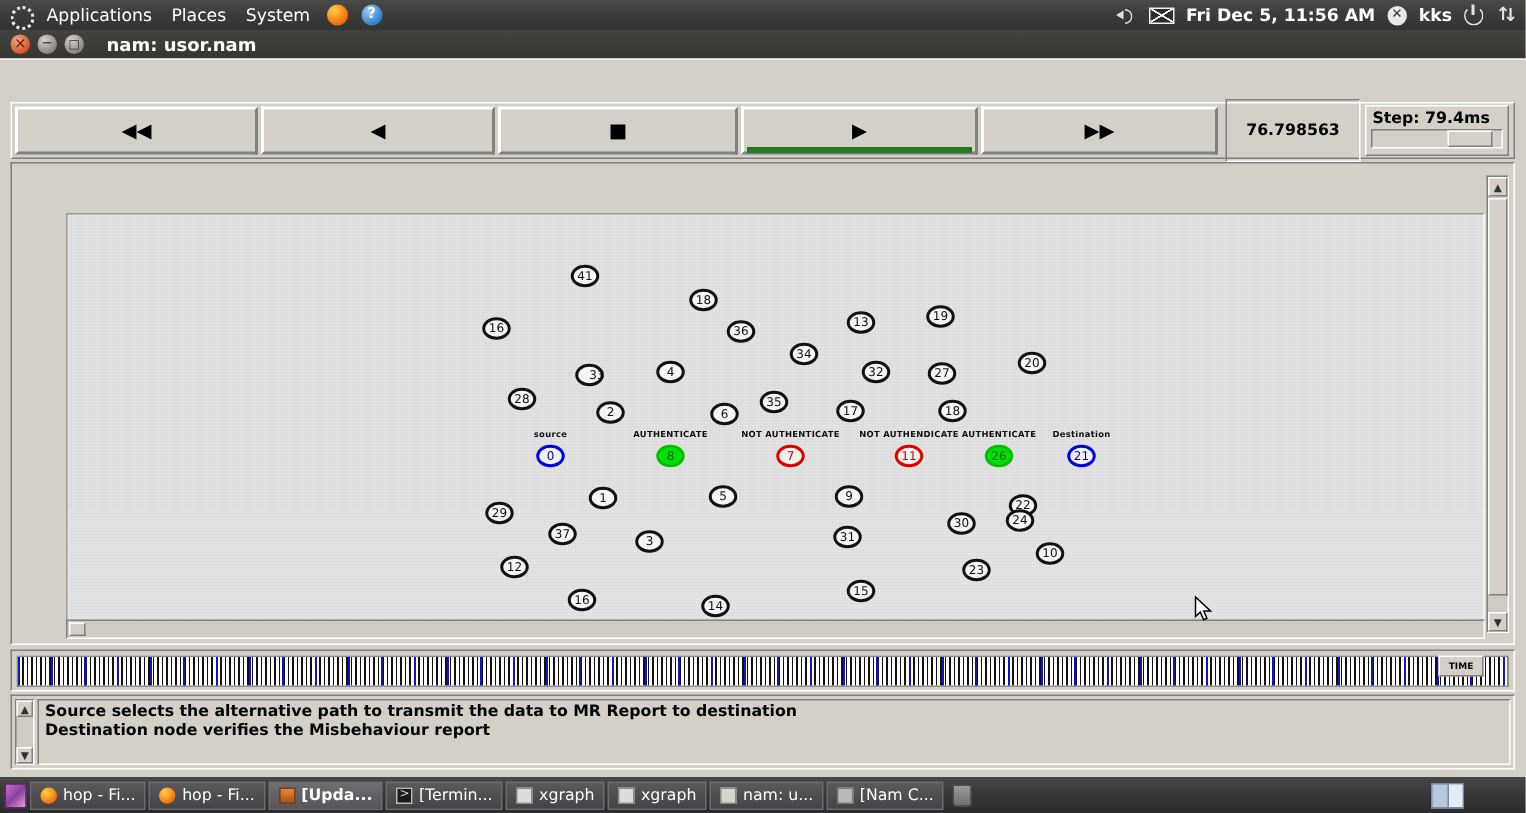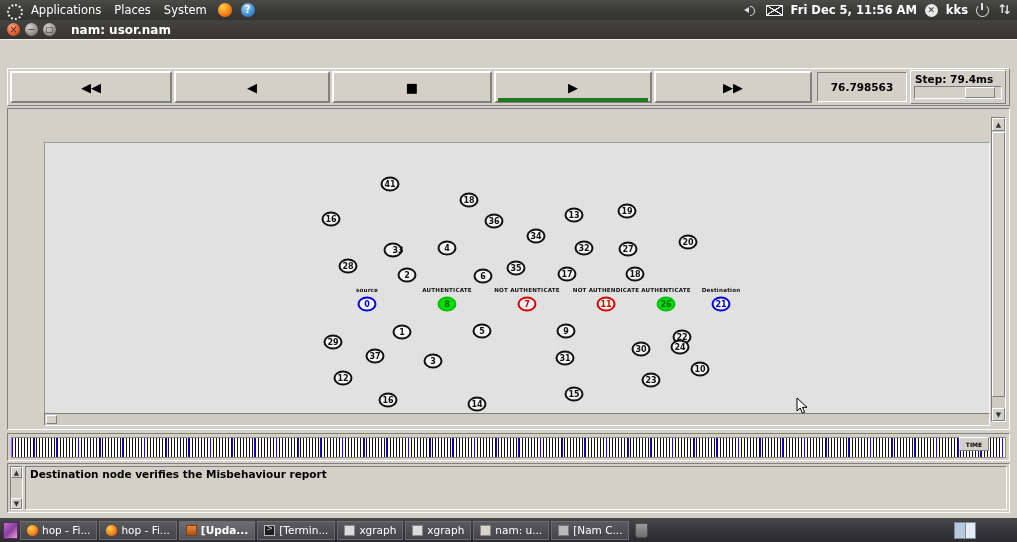--- a/index.html
+++ b/index.html
@@ -149,21 +149,21 @@
   #btn-rew { width:162px; }
   #btn-back { width:156px; }
   #btn-stop { width:160px; }
   #btn-play { width:158px; }
   #btn-ff { width:158px; }
   #btn-play::after {
     content:""; position:absolute; left:2px; right:2px; bottom:-1px; height:4px;
     background:#1e7a1e;
   }
   #time-readout {
-    width:90px; height:30px; display:flex; align-items:center; justify-content:center;
+    width:90px; height:42px; display:flex; align-items:center; justify-content:center;
     font-size:10.5px; font-weight:bold; color:#000;
     border-top:1px solid #808080; border-left:1px solid #808080;
     border-right:1px solid #ffffff; border-bottom:1px solid #ffffff;
     margin-left:3px;
   }
   #step-box {
     width:96px; height:34px; margin-left:3px; position:relative;
     border-top:1px solid #ffffff; border-left:1px solid #ffffff;
     border-right:1px solid #808080; border-bottom:1px solid #808080;
     background:#d4d0c8;
@@ -239,21 +239,21 @@
     
     content:""; position:absolute; inset:0; opacity:.5;
     background-image:
       repeating-linear-gradient(0deg, rgba(0,0,0,.045) 0 1px, transparent 1px 2px),
       repeating-linear-gradient(90deg, rgba(0,0,0,.045) 0 1px, transparent 1px 2px);
     pointer-events:none;
   }
   .node {
     position:absolute; width:19px; height:15px; border-radius:50%;
     display:flex; align-items:center; justify-content:center;
-    font-size:8px; font-weight:bold; line-height:1;
+    font-size:8px; font-weight:normal; line-height:1;
     font-family:"DejaVu Sans", sans-serif;
     transform:translate(-50%,-50%);
   }
   .node.plain {
     background:#f5f5f5; color:#111; border:2.5px solid #111;
   }
   .node.blue   { background:#f2f2f2; color:#0000cc; border:2.5px solid #0000dd; }
   .node.green  { background:#00e000; color:#006600; border:2.5px solid #00c000; }
   .node.red    { background:#f2f2f2; color:#cc0000; border:2.5px solid #dd0000; }
   .node-caption {
@@ -517,20 +517,21 @@
     </div>
     <div id="time-thumb">TIME</div>
   </div>
 
   <div id="status-box">
     <div id="status-sb">
       <div class="sb-arrow" style="top:0;width:11px;height:11px;">▲</div>
       <div class="sb-arrow" style="bottom:0;width:11px;height:11px;">▼</div>
     </div>
     <div id="status-text">
+      <div class="status-line">Source selects the alternative path to transmit the data to MR Report to destination</div>
       <div class="status-line">Destination node verifies the Misbehaviour report</div>
     </div>
   </div>
 </div>
 
 <div id="taskbar">
   <div id="show-desktop"></div>
   <div id="task-list" style="display:flex;align-items:center;gap:2px;">
       <div class="task-btn">
         <span class="tico firefox"></span>

